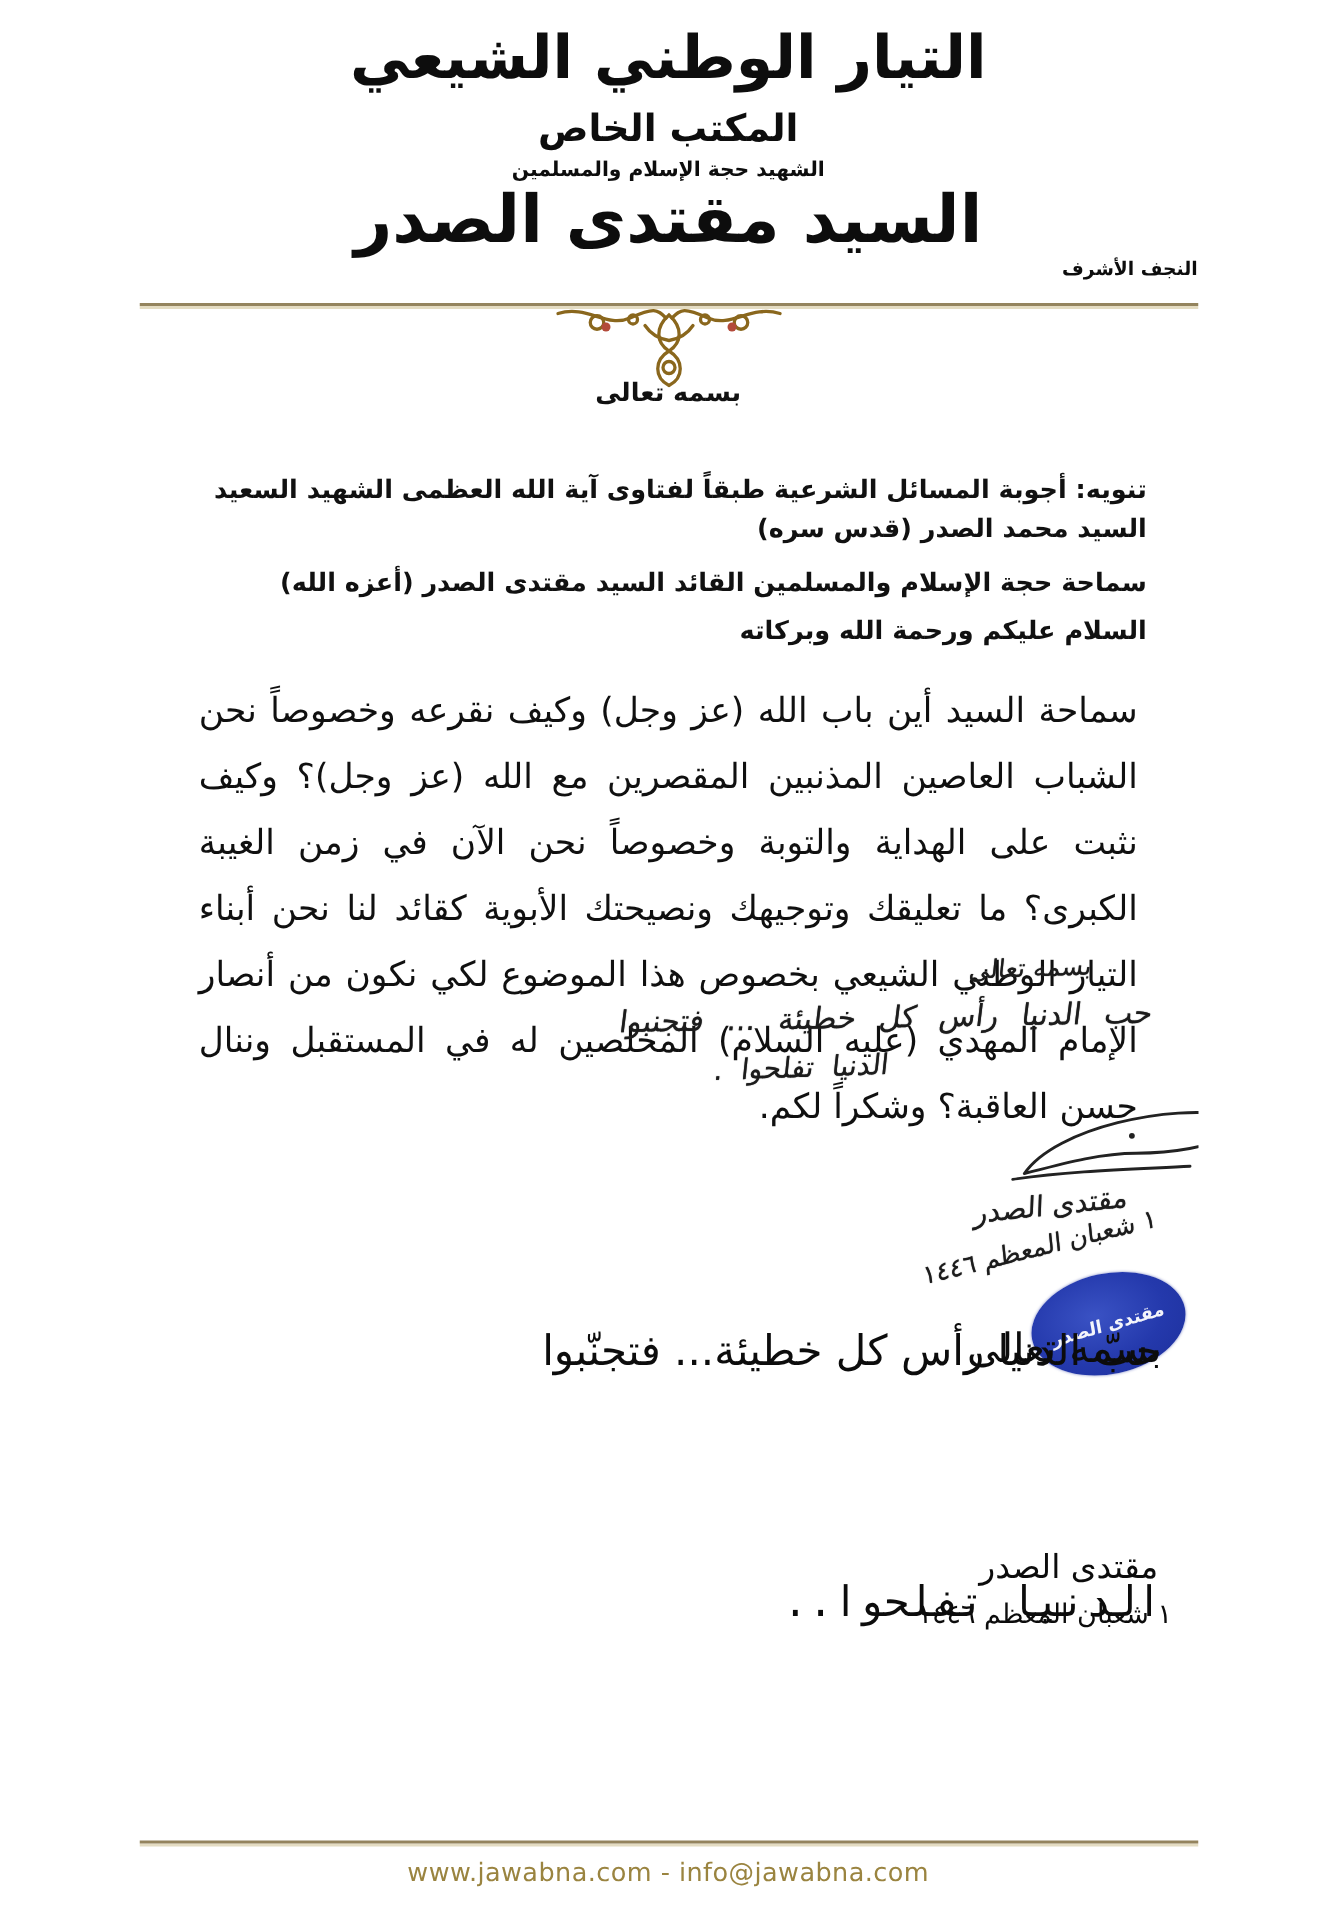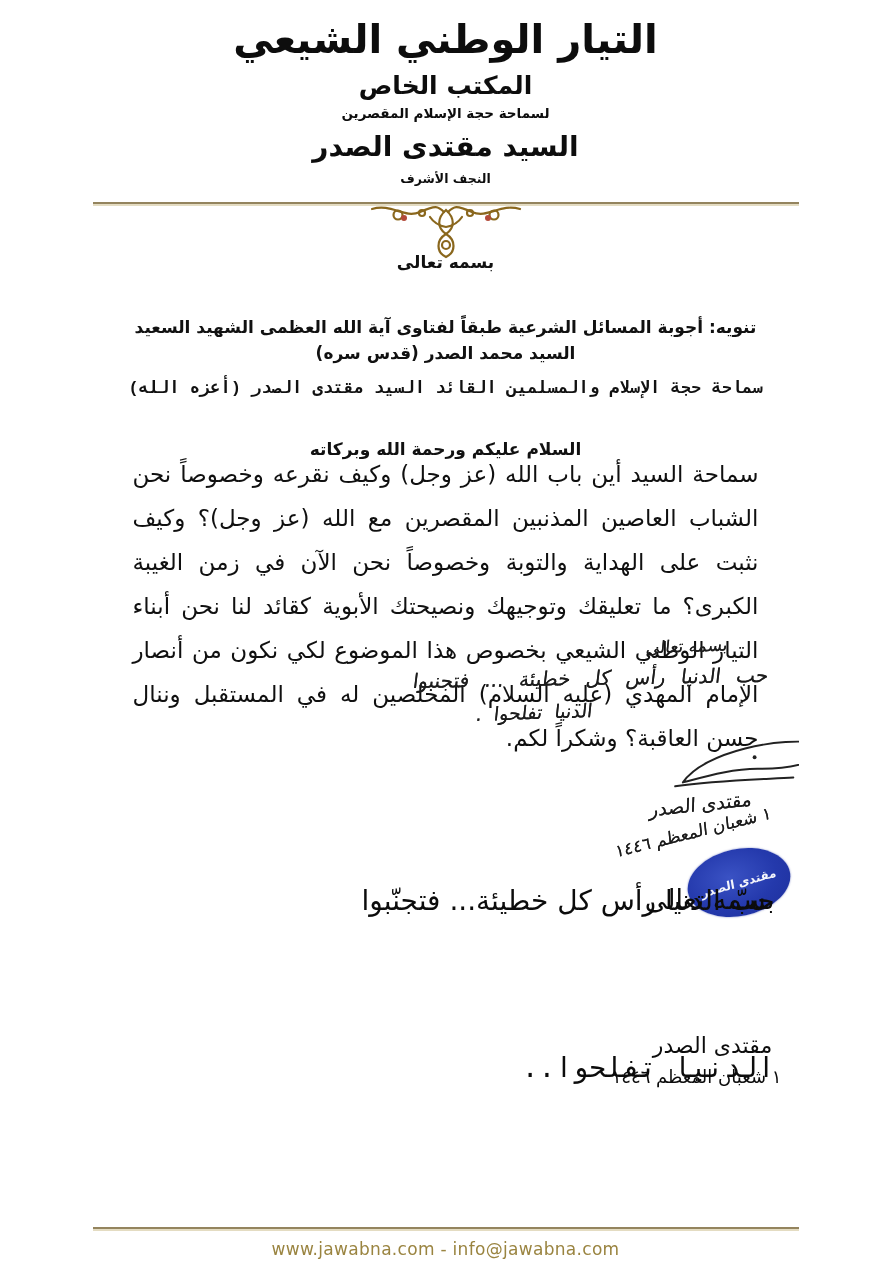--- a/index.html
+++ b/index.html
@@ -14,42 +14,42 @@
     background: #ffffff;
     overflow: hidden;
     color: #111;
   }
 
   
   .letterhead { position: absolute; top: 8px; left: 0; width: 100%; text-align: center; direction: rtl; color: #0d0d0d; }
   .lh-org      { font-size: 40px; font-weight: bold; line-height: 62px; letter-spacing: 1px; }
   .lh-office   { font-size: 25px; font-weight: bold; line-height: 32px; }
   .lh-eminence { font-size: 13.5px; font-weight: bold; line-height: 22px; }
-  .lh-sayyid   { font-size: 28px; font-weight: bold; line-height: 46px; letter-spacing: 1px; }
-  .lh-city     { font-size: 12.5px; font-weight: bold; line-height: 18px; }
+  .lh-sayyid   { font-size: 44px; font-weight: bold; line-height: 46px; letter-spacing: 1px; }
+  .lh-city     { font-size: 12.5px; font-weight: bold; line-height: 18px; text-align: right; }
 
   .gold-rule {
     position: absolute; left: 0; width: 100%; height: 2px;
     background: #94845e;
     box-shadow: 0 2px 0 #e4dcc2;
   }
   .rule-top { top: 202px; }
   .rule-bottom { top: 1227px; }
 
   .ornament { position: absolute; top: 203px; left: 50%; transform: translateX(-50%); }
 
   
   .basmala-top {
     position: absolute; top: 252px; left: 0; width: 100%;
     text-align: center; font-size: 17px; font-weight: bold; direction: rtl;
   }
-  .notice-line { position: absolute; right: 34px; left: 34px; direction: rtl; text-align: center; font-weight: bold; font-size: 17px; line-height: 26px; }
+  .notice-line { position: absolute; right: 34px; left: 34px; direction: rtl; text-align: right; font-weight: bold; font-size: 17px; line-height: 26px; }
   .n1 { top: 314px; }
-  .n2 { top: 376px; font-family: Liberation Mono, monospace; }
-  .n3 { top: 408px; margin-top: 28px; }
+  .n2 { top: 376px; }
+  .n3 { top: 408px; }
 
   .question {
     position: absolute; top: 452px; right: 40px; left: 40px;
     direction: rtl; text-align: justify; text-align-last: right;
     font-size: 23px; line-height: 44px; color: #101010;
   }
 
   
   .hw {
     position: absolute; direction: rtl; color: #1c1c1c;
@@ -98,21 +98,21 @@
   }
 </style>
 </head>
 <body>
 
 <div class="page">
 
   <div class="letterhead">
     <div class="lh-org">التيار الوطني الشيعي</div>
     <div class="lh-office">المكتب الخاص</div>
-    <div class="lh-eminence">لسماحة حجة الإسلام المقصرين</div>
+    <div class="lh-eminence">الشهيد حجة الإسلام والمسلمين</div>
     <div class="lh-sayyid">السيد مقتدى الصدر</div>
     <div class="lh-city">النجف الأشرف</div>
   </div>
 
   <div class="gold-rule rule-top"></div>
   <svg class="ornament" width="156" height="56" viewBox="0 0 156 56">
     <g fill="none" stroke="#8a671d" stroke-width="2.2" stroke-linecap="round">
       <path d="M4 6 C 24 0, 36 16, 52 9 S 70 3, 76 9"></path>
       <circle cx="30" cy="12" r="4.5"></circle>
       <circle cx="54" cy="10" r="3"></circle>

